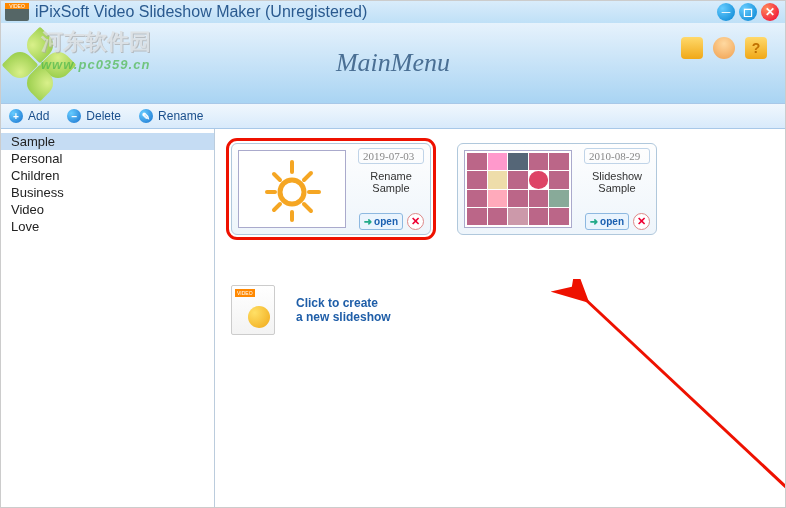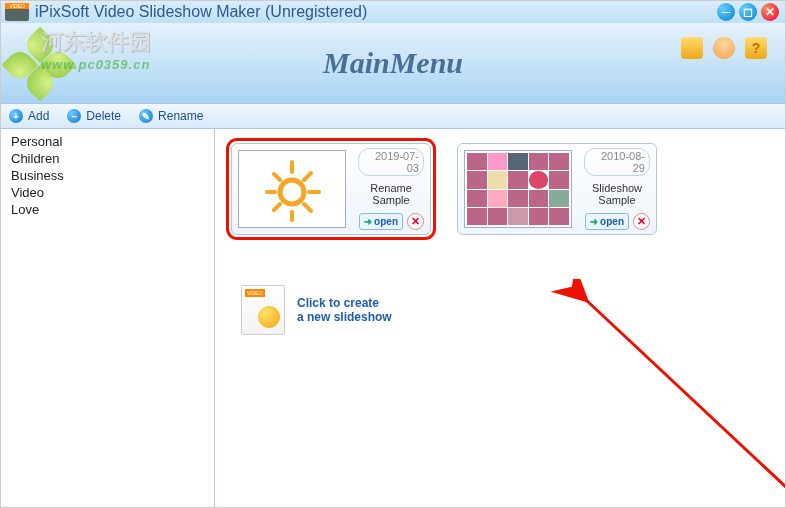--- a/index.html
+++ b/index.html
@@ -20,21 +20,21 @@
 .leaf { position: absolute; width: 26px; height: 26px; background: radial-gradient(circle at 30% 30%, #d9f08a, #8bc63e); border-radius: 50% 2px; }
 .leaf1 { top: 0; left: 20px; transform: rotate(-45deg); }
 .leaf2 { top: 20px; left: 0; transform: rotate(-135deg); }
 .leaf3 { top: 20px; left: 38px; transform: rotate(45deg); }
 .leaf4 { top: 38px; left: 20px; transform: rotate(135deg); }
 
 .watermark-overlay { position: absolute; left: 40px; top: 4px; pointer-events: none; opacity: 0.7; }
 .wm-cn { font-size: 22px; font-weight: bold; color: #ddd; text-shadow: 1px 1px #aaa; text-align: right; }
 .wm-url { font-size: 13px; font-weight: bold; color: #4db84d; letter-spacing: 1px; font-style: italic; }
 
-.main-title { position: absolute; left: 50%; transform: translateX(-50%); font-size: 30px; font-weight: bold; color: #4a6f94; font-style: italic; font-family: Georgia, serif; }
+.main-title { position: absolute; left: 50%; transform: translateX(-50%); font-size: 26px; font-weight: normal; color: #4a6f94; font-style: italic; font-family: Georgia, serif; }
 
 .header-icons { position: absolute; right: 18px; top: 14px; display: flex; gap: 10px; align-items: center; }
 .hdr-ico { width: 22px; height: 22px; border-radius: 4px; cursor: pointer; display: flex; align-items: center; justify-content: center; font-size: 14px; }
 .ico-folder { background: linear-gradient(#ffd96b, #f0a818); }
 .ico-user { background: radial-gradient(circle at 50% 30%, #ffd9a0, #f0a050); border-radius: 50%; }
 .ico-help { background: linear-gradient(#ffd96b, #f0a818); color: #c07000; font-weight: bold; }
 
 .new-btn { position: absolute; right: 14px; bottom: -18px; width: 110px; height: 36px; background: linear-gradient(#ffe68a, #ffc733); border: 1px solid #d0a020; border-radius: 4px; display: flex; align-items: center; justify-content: center; gap: 8px; font-size: 18px; font-weight: bold; color: #223a66; cursor: pointer; box-shadow: 1px 1px 3px rgba(0,0,0,0.2); font-style: italic; font-family: Georgia, serif; }
 .new-btn .cam-ico { width: 24px; height: 18px; background: #789; border-radius: 3px; position: relative; }
 
@@ -46,38 +46,38 @@
 .sidebar { width: 214px; background: #fff; border-right: 1px solid #bcd; padding: 4px 0; }
 .sidebar-item { padding: 1px 10px; font-size: 13px; color: #222; cursor: pointer; }
 .sidebar-item.selected { background: #c5dcf3; }
 
 .content { flex: 1; background: #fff; padding: 14px 16px; position: relative; }
 .cards { display: flex; gap: 26px; }
 .card { width: 200px; height: 92px; border: 1px solid #b0c8dc; border-radius: 6px; display: flex; background: linear-gradient(#fefefe, #eef5fb); position: relative; }
 .card.highlight { outline: 3px solid #e10; outline-offset: 2px; }
 .thumb { width: 108px; margin: 6px; border: 1px solid #aac; background: #fff; display: flex; align-items: center; justify-content: center; }
 .card-side { flex: 1; padding: 4px 6px; display: flex; flex-direction: column; font-size: 11px; color: #333; }
-.card-date { border: 1px solid #c0d4e8; border-radius: 11px; padding: 1px 4px; color: #888; text-align: right; margin-bottom: 6px; }
+.card-date { border: 1px solid #c0d4e8; border-radius: 3px; padding: 1px 4px; color: #888; text-align: left; margin-bottom: 6px; font-family: Liberation Serif, serif; }
 .card-name { text-align: center; flex: 1; font-size: 11px; }
 .card-actions { display: flex; gap: 4px; justify-content: flex-end; }
 .open-btn { border: 1px solid #8db8e0; border-radius: 3px; padding: 1px 4px; font-size: 10px; color: #1a5fb0; background: #eaf4fd; cursor: pointer; display: flex; align-items: center; gap: 2px; font-weight: bold; }
 .del-btn { width: 17px; height: 17px; border: 1px solid #d88; border-radius: 50%; background: #fff; color: #e03; font-size: 11px; font-weight: bold; display: flex; align-items: center; justify-content: center; cursor: pointer; }
 
 .sun-svg { width: 70px; height: 70px; }
 .grid-thumb { width: 100%; height: 100%; display: grid; grid-template-columns: repeat(5,1fr); grid-template-rows: repeat(4,1fr); gap: 1px; padding: 2px; }
 .grid-thumb div { background: #b68; }
 .grid-thumb div:nth-child(2) { background: #f9c; }
 .grid-thumb div:nth-child(3) { background: #567; }
 .grid-thumb div:nth-child(7) { background: #eda; }
 .grid-thumb div:nth-child(9) { background: #d46; border-radius: 50%; }
 .grid-thumb div:nth-child(12) { background: #fab; }
 .grid-thumb div:nth-child(15) { background: #8a9; }
 .grid-thumb div:nth-child(18) { background: #c9a; }
 
-.create-block { display: flex; align-items: center; gap: 12px; margin-top: 50px; margin-left: 10px; cursor: pointer; }
+.create-block { display: flex; align-items: center; gap: 21px; margin-top: 50px; margin-left: 0; cursor: pointer; }
 .create-ico { width: 44px; height: 50px; background: linear-gradient(#fff, #f3f3f3); border: 1px solid #ccc; border-radius: 2px; position: relative; }
 .create-ico::before { content: 'VIDEO'; position: absolute; top: 3px; left: 3px; font-size: 5px; background: #f80; color: #fff; padding: 1px 2px; }
 .create-ico::after { content: ''; position: absolute; bottom: 6px; right: 4px; width: 22px; height: 22px; background: radial-gradient(circle at 30% 30%, #ffe066, #f0a818); border-radius: 50%; }
 .create-text { font-size: 12px; font-weight: bold; color: #1f5ea8; }
 
 .arrow-annotation { position: absolute; left: 330px; top: 150px; width: 360px; height: 320px; pointer-events: none; }
 </style>
 </head>
 <body>
 
@@ -120,20 +120,21 @@
     <span>Delete</span>
   </div>
   <div class="tb-item">
     <span class="tb-ico">✎</span>
     <span>Rename</span>
   </div>
 </div>
 
 <div class="workspace">
   <div class="sidebar" id="sidebar">
+      <div class="sidebar-item selected">Sample</div>
       <div class="sidebar-item">Personal</div>
       <div class="sidebar-item">Children</div>
       <div class="sidebar-item">Business</div>
       <div class="sidebar-item">Video</div>
       <div class="sidebar-item">Love</div>
     </div>
   <div class="content">
     <div class="cards" id="cards">
         <div class="card highlight">
           <div class="thumb">

